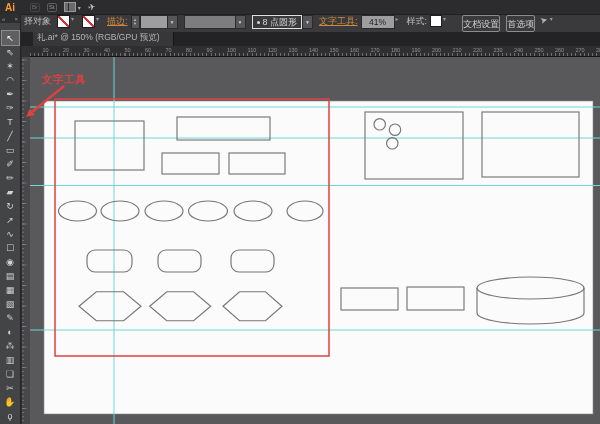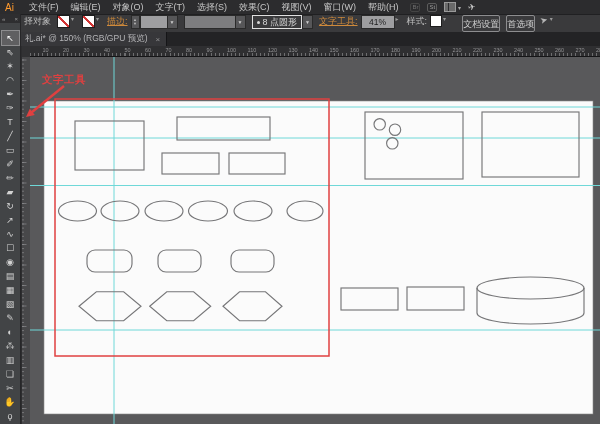--- a/index.html
+++ b/index.html
@@ -5,21 +5,21 @@
   html,body{margin:0;padding:0;}
   body{
     width:600px;height:424px;overflow:hidden;position:relative;
     background:#2d2d2f;
     font-family:"Liberation Sans","DejaVu Sans",sans-serif;
     -webkit-font-smoothing:antialiased;
   }
   
   .menu-bar{position:absolute;left:0;top:0;width:600px;height:14px;background:#2c2c2e;
     display:flex;align-items:center;z-index:30;}
-  .app-logo{color:#ff9a2e;font-weight:normal;font-size:10px;margin:0 9px 0 5px;letter-spacing:0;}
+  .app-logo{color:#ff9a2e;font-weight:bold;font-size:10px;margin:0 9px 0 5px;letter-spacing:0;}
   .menu-item{font-size:9px;color:#c6c6c6;padding:0 6px;line-height:14px;white-space:nowrap;cursor:default;}
   .menu-right{display:flex;align-items:center;margin-left:6px;gap:7px;}
   .mini-badge{font-size:6px;color:#9a9a9a;border:1px solid #5c5c5c;border-radius:2px;
     padding:0 1px;line-height:7px;height:7px;display:inline-block;}
   .mini-badge.dim{border-color:#444;color:#6f6f6f;}
   .ws-icon{width:10px;height:8px;border:1px solid #9a9a9a;position:relative;background:#6a6a6a;}
   .ws-icon::before{content:"";position:absolute;left:3px;top:0;bottom:0;width:1px;background:#2c2c2e;}
   .caret{font-size:6px;color:#aaa;}
   .plane-icon{font-size:9px;color:#c9c9c9;transform:rotate(-12deg);display:inline-block;}
   
@@ -41,22 +41,22 @@
     padding:0 4px;flex:none;color:#d7d7d7;}
   .brush-dot{width:3px;height:3px;border-radius:50%;background:#d7d7d7;margin-right:3px;}
   .value-box{width:32px;height:12px;background:#9e9ea0;border:1px solid #2a2a2a;color:#1d1d1d;
     display:flex;align-items:center;justify-content:center;flex:none;font-size:8.5px;}
   .style-swatch{width:10px;height:10px;background:#fff;border:1px solid #1e1e1e;flex:none;}
   .cb-button{border:1px solid #8d8d8f;border-radius:2px;color:#cfcfcf;font-size:9px;
     padding:1px 0;background:transparent;line-height:10px;flex:none;cursor:default;}
   .pointer-ic{font-size:9px;color:#b5b5b5;transform:rotate(-15deg);display:inline-block;}
   
   .tab-row{position:absolute;left:21px;top:32px;width:579px;height:14px;background:#232325;z-index:10;}
-  .doc-tab{position:absolute;left:0;top:0;height:14px;background:#37373a;border-right:1px solid #151517;
-    display:flex;align-items:center;padding:0 6px 0 4px;}
+  .doc-tab{position:absolute;left:12px;top:0;height:14px;background:#37373a;border-right:1px solid #151517;
+    display:flex;align-items:center;padding:0 6px 0 4px;flex-direction:column;}
   .doc-tab-title{font-size:8.5px;color:#b4b4b6;margin-right:8px;}
   .doc-tab-close{font-size:8px;color:#8f8f91;}
   
   .ruler-h{position:absolute;left:22px;top:46px;width:578px;height:11px;background:#2f2f31;
     border-bottom:1px solid #151517;box-sizing:border-box;z-index:10;
     background-image:repeating-linear-gradient(90deg,#6e6e70 0 1px,transparent 1px 4.1px);
     background-size:100% 3px;background-position:0 100%;background-repeat:no-repeat;}
   .ruler-label{position:absolute;top:1px;font-size:5.5px;color:#929294;transform:translateX(-1px);}
   .ruler-corner{position:absolute;left:22px;top:46px;width:8px;height:11px;background:#323234;z-index:11;}
   
@@ -71,31 +71,20 @@
   .tool.selected{background:#5f5f61;outline:1px solid #8d8d8f;color:#ffffff;}
   
   .canvas-wrap{position:absolute;left:22px;top:57px;width:512px;height:367px;z-index:5;}
   svg text.anno{font-family:"Liberation Sans","DejaVu Sans",sans-serif;font-weight:bold;}
 </style>
 </head>
 <body>
 
 <div class="menu-bar">
   <span class="app-logo">Ai</span>
-  <div id="menu-items" style="display:flex;">
-      <span class="menu-item">文件(F)</span>
-      <span class="menu-item">编辑(E)</span>
-      <span class="menu-item">对象(O)</span>
-      <span class="menu-item">文字(T)</span>
-      <span class="menu-item">选择(S)</span>
-      <span class="menu-item">效果(C)</span>
-      <span class="menu-item">视图(V)</span>
-      <span class="menu-item">窗口(W)</span>
-      <span class="menu-item">帮助(H)</span>
-    </div>
   <div class="menu-right">
     <span class="mini-badge dim">Br</span>
     <span class="mini-badge">St</span>
     <span style="display:flex;align-items:center;gap:2px;">
         <span class="ws-icon"></span>
         <span class="caret">▾</span>
       </span>
     <span class="plane-icon">✈</span>
   </div>
 </div>

